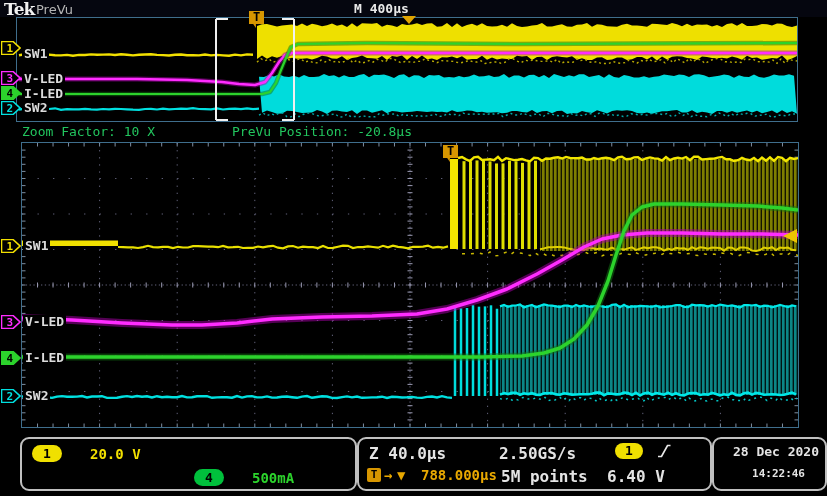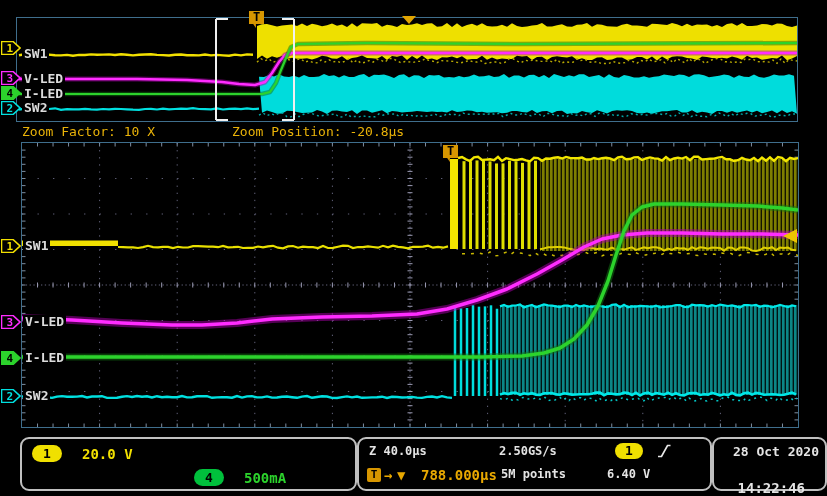--- a/index.html
+++ b/index.html
@@ -9,21 +9,21 @@
   .topbar{position:absolute;left:0;top:0;width:827px;height:17px;background:#05060f;}
   .tek{position:absolute;left:4px;top:-1px;color:#f2f2f2;font-family:"DejaVu Serif",serif;
        font-weight:bold;font-size:17px;letter-spacing:-1px;}
   .prevu{position:absolute;left:36px;top:2px;color:#b4b4b4;font-size:13px;font-family:"DejaVu Sans",sans-serif;}
   .mtime{position:absolute;left:354px;top:1px;color:#e8e8e8;font-size:13px;font-weight:bold;}
   .m-trig-tri{position:absolute;left:402px;top:16px;width:0;height:0;z-index:6;
       border-left:7px solid transparent;border-right:7px solid transparent;border-top:8px solid #e0a400;}
   
   .overview{position:absolute;left:16px;top:17px;width:780px;height:103px;border:1px solid #3f6e8c;background:#000;}
   
-  .zoombar{position:absolute;left:0;top:123px;width:827px;height:16px;color:#eab308;font-size:13px;}
+  .zoombar{position:absolute;left:0;top:123px;width:827px;height:16px;color:#22c55e;font-size:13px;}
   .zf{position:absolute;left:22px;top:1px;}
   .zp{position:absolute;left:232px;top:1px;}
   
   .maingrat{position:absolute;left:21px;top:142px;width:776px;height:284px;border:1px solid #3f6e8c;background:#000;}
   
   .chmark{position:absolute;width:20px;height:14px;z-index:5;}
   .mkp{fill:#000;stroke:var(--chc);stroke-width:1.6;}
   .chmark.solid .mkp{fill:var(--chc);}
   .mkt{fill:var(--chc);font:bold 11px "DejaVu Sans Mono",monospace;}
   .chmark.solid .mkt{fill:#000;}
@@ -36,35 +36,40 @@
   .tflag-ov{left:249px;top:11px;}
   .tflag-main{left:443px;top:145px;}
   
   .box{position:absolute;top:437px;background:#000;border:2px solid #c0c0c0;border-radius:9px;height:50px;}
   .box1{left:20px;width:333px;}
   .box2{left:357px;width:351px;}
   .box3{left:712px;width:111px;}
   .cell{position:absolute;height:18px;}
   .badge{display:inline-block;width:30px;height:17px;border-radius:9px;background:var(--chb);
          color:#000;text-align:center;font:bold 13px "DejaVu Sans Mono",monospace;line-height:17px;vertical-align:middle;}
-  .scaletxt{color:var(--chc);font-size:14px;font-weight:bold;margin-left:20px;vertical-align:middle;}
-  .w{position:absolute;color:#e4e4e4;font-size:12px;font-weight:bold;}
+  .scaletxt{color:var(--chc);font-size:14px;font-weight:bold;margin-left:28px;vertical-align:middle;}
+  .w{position:absolute;color:#e4e4e4;font-size:16px;font-weight:bold;}
   .org{position:absolute;color:#e8a800;font-size:14px;font-weight:bold;}
   .tmini{position:absolute;width:14px;height:14px;background:#d79600;color:#000;border-radius:2px;
          font:bold 11px "DejaVu Sans Mono",monospace;text-align:center;line-height:14px;}
   .slopeicon{position:absolute;}
   .dt{position:absolute;right:6px;top:5px;color:#e4e4e4;font-size:13px;font-weight:bold;}
-  .dt2{position:absolute;right:20px;top:41px;color:#e4e4e4;font-size:14px;font-weight:bold;}
+  .dt2{position:absolute;right:20px;top:28px;color:#e4e4e4;font-size:11px;font-weight:bold;}
   svg{display:block;}
 </style>
 </head>
 <body>
 
 <div class="screen">
 
+  <div class="topbar">
+    <span class="tek">Tek</span>
+    <span class="prevu">PreVu</span>
+    <span class="mtime">M 400µs</span>
+  </div>
   <div class="m-trig-tri"></div>
 
   <div class="overview">
     <svg id="ov-svg" width="780" height="103" viewBox="0 0 780 103">
         <path d="M240,7.9L245,6.3L250,6.1L255,7.2L260,8.5L265,7.5L270,7.0L275,6.4L280,8.1L285,5.5L290,8.1L295,5.8L300,6.7L305,8.3L310,7.3L315,5.6L320,7.7L325,6.5L330,8.9L335,5.2L340,8.7L345,5.2L350,5.5L355,5.8L360,5.0L365,8.8L370,6.8L375,7.5L380,9.0L385,5.9L390,6.9L395,6.4L400,5.2L405,7.1L410,5.4L415,5.2L420,8.8L425,8.2L430,5.0L435,8.9L440,5.3L445,8.9L450,7.1L455,5.8L460,7.7L465,5.2L470,8.1L475,8.6L480,8.3L485,6.8L490,8.8L495,5.3L500,7.9L505,8.9L510,8.4L515,7.6L520,7.1L525,5.1L530,8.4L535,8.4L540,7.2L545,6.3L550,8.6L555,8.7L560,6.8L565,6.4L570,5.1L575,8.8L580,6.3L585,6.8L590,8.2L595,8.5L600,8.7L605,6.7L610,5.8L615,7.6L620,7.5L625,7.9L630,8.8L635,5.8L640,6.1L645,6.4L650,7.1L655,5.1L660,6.2L665,8.3L670,5.7L675,8.1L680,6.6L685,6.7L690,6.6L695,8.4L700,6.9L705,9.0L710,6.0L715,5.3L720,7.8L725,5.1L730,7.9L735,8.1L740,7.6L745,6.1L750,6.3L755,7.6L760,5.4L765,5.8L770,7.9L775,8.9L780,7.5L780,38.1L775,40.4L770,42.2L765,37.6L760,40.4L755,40.1L750,41.1L745,41.7L740,39.6L735,40.1L730,37.8L725,41.8L720,39.7L715,38.6L710,40.4L705,39.8L700,40.3L695,40.1L690,39.0L685,38.6L680,42.0L675,40.5L670,40.1L665,38.5L660,38.3L655,38.8L650,41.6L645,38.4L640,42.4L635,38.6L630,41.6L625,39.1L620,39.1L615,41.2L610,42.1L605,39.4L600,39.5L595,41.6L590,42.0L585,39.2L580,39.6L575,42.0L570,42.1L565,40.2L560,41.7L555,38.2L550,39.4L545,39.0L540,38.2L535,39.1L530,42.0L525,38.8L520,38.9L515,41.9L510,38.1L505,38.5L500,37.8L495,40.9L490,40.9L485,40.4L480,41.4L475,39.4L470,41.8L465,37.8L460,40.9L455,40.9L450,41.8L445,38.3L440,40.3L435,38.4L430,39.5L425,39.3L420,41.9L415,40.4L410,41.2L405,37.6L400,40.9L395,38.0L390,42.0L385,37.6L380,38.8L375,38.0L370,42.1L365,38.0L360,40.8L355,40.2L350,40.0L345,37.6L340,39.3L335,40.1L330,42.1L325,38.2L320,40.8L315,40.5L310,38.4L305,37.7L300,40.0L295,41.6L290,40.2L285,40.7L280,40.7L275,39.8L270,40.9L265,38.1L260,39.8L255,38.3L250,40.8L245,37.6L240,41.0Z" fill="#eee000"></path>
         <path d="M240,44.1L244.0,40.7L248.0,42.8L252.0,40.9L256.0,44.3L260.0,42.9L264.0,42.9L268.0,41.3L272.0,41.8L276.0,43.3L280.0,41.5L284.0,40.9L288.0,44.1L292.0,42.9L296.0,44.5L300.0,44.9L304.0,42.1L308.0,44.0L312.0,41.9L316.0,43.9L320.0,43.1L324.0,44.7L328.0,43.2L332.0,40.6L336.0,44.9L340.0,42.1L344.0,45.2L348.0,44.3L352.0,42.6L356.0,44.1L360.0,41.3L364.0,42.3L368.0,44.1L372.0,40.5L376.0,40.5L380.0,42.9L384.0,44.8L388.0,43.5L392.0,43.9L396.0,44.4L400.0,43.4L404.0,43.4L408.0,40.9L412.0,42.4L416.0,43.2L420.0,44.7L424.0,42.6L428.0,42.8L432.0,43.0L436.0,43.4L440.0,44.4L444.0,44.8L448.0,43.8L452.0,42.4L456.0,43.9L460.0,44.0L464.0,42.8L468.0,45.4L472.0,44.9L476.0,44.1L480.0,43.9L484.0,45.3L488.0,44.3L492.0,40.8L496.0,40.8L500.0,43.2L504.0,44.8L508.0,42.2L512.0,43.2L516.0,41.9L520.0,42.8L524.0,43.3L528.0,43.4L532.0,42.5L536.0,44.3L540.0,41.4L544.0,45.3L548.0,43.7L552.0,44.3L556.0,44.3L560.0,40.8L564.0,42.6L568.0,41.3L572.0,44.0L576.0,44.4L580.0,43.6L584.0,45.4L588.0,45.5L592.0,45.4L596.0,43.4L600.0,44.9L604.0,45.3L608.0,44.6L612.0,42.1L616.0,43.6L620.0,45.2L624.0,42.5L628.0,43.5L632.0,41.2L636.0,43.7L640.0,43.2L644.0,41.8L648.0,44.9L652.0,40.7L656.0,44.7L660.0,40.9L664.0,42.6L668.0,44.9L672.0,40.6L676.0,43.9L680.0,41.0L684.0,41.9L688.0,45.5L692.0,43.1L696.0,41.4L700.0,40.5L704.0,41.3L708.0,43.7L712.0,43.7L716.0,44.6L720.0,43.9L724.0,44.5L728.0,41.1L732.0,41.5L736.0,41.1L740.0,43.5L744.0,43.9L748.0,43.4L752.0,44.1L756.0,42.1L760.0,45.3L764.0,41.0L768.0,45.3L772.0,41.5L776.0,42.4L780.0,43.0" stroke="#b8a800" fill="none" stroke-width="1.4" stroke-dasharray="2 3"></path>
         <path d="M2,37.2L8.0,36.2L14.0,37.0L20.0,37.8L26.0,37.7L32.0,36.6L38.0,37.2L44.0,37.4L50.0,36.9L56.0,37.8L62.0,36.9L68.0,37.0L74.0,36.4L80.0,36.8L86.0,36.6L92.0,36.4L98.0,37.0L104.0,36.3L110.0,36.8L116.0,37.4L122.0,36.7L128.0,36.5L134.0,36.3L140.0,36.9L146.0,37.1L152.0,37.5L158.0,36.7L164.0,36.5L170.0,37.3L176.0,37.1L182.0,37.4L188.0,36.5L194.0,37.4L200.0,36.9L206.0,37.4L212.0,37.8L218.0,36.6L224.0,37.4L230.0,36.4L236.0,36.7" stroke="#f2e000" fill="none" stroke-width="2.4"></path>
         <path d="M242,58.8L247,59.1L252,56.9L257,58.5L262,56.3L267,58.4L272,58.9L277,57.8L282,59.6L287,56.9L292,59.1L297,59.0L302,58.6L307,56.1L312,57.9L317,57.2L322,59.6L327,57.2L332,59.0L337,58.9L342,57.0L347,56.1L352,59.2L357,56.8L362,57.1L367,56.5L372,57.9L377,60.0L382,57.0L387,56.3L392,59.4L397,57.3L402,57.6L407,59.9L412,57.1L417,57.5L422,56.9L427,59.5L432,58.9L437,59.5L442,58.0L447,59.2L452,58.6L457,56.6L462,58.5L467,58.3L472,57.3L477,59.1L482,58.4L487,56.0L492,59.7L497,57.4L502,57.4L507,59.5L512,57.0L517,56.7L522,59.3L527,57.1L532,60.0L537,56.1L542,57.4L547,59.0L552,57.3L557,58.6L562,56.3L567,56.3L572,58.9L577,58.1L582,57.0L587,59.7L592,56.2L597,58.9L602,59.8L607,57.1L612,58.1L617,59.4L622,59.4L627,58.3L632,59.8L637,58.8L642,58.2L647,56.4L652,57.2L657,58.1L662,56.6L667,57.0L672,59.1L677,56.6L682,56.3L687,57.3L692,59.2L697,58.6L702,57.7L707,56.4L712,57.2L717,59.8L722,57.3L727,58.8L732,59.0L737,56.4L742,59.1L747,59.7L752,58.4L757,56.4L762,57.4L767,57.6L772,56.2L777,57.7L780,95.7L775,93.2L770,95.1L765,92.2L760,95.3L755,92.4L750,94.0L745,95.3L740,92.8L735,94.4L730,92.4L725,93.5L720,94.7L715,93.0L710,94.7L705,93.0L700,93.0L695,95.9L690,94.6L685,93.8L680,95.0L675,92.2L670,94.5L665,94.6L660,92.1L655,92.6L650,93.3L645,93.3L640,94.6L635,95.8L630,94.4L625,95.5L620,95.1L615,93.1L610,92.3L605,92.7L600,92.2L595,92.9L590,95.6L585,93.8L580,92.2L575,95.1L570,94.3L565,93.1L560,95.6L555,95.1L550,95.9L545,92.7L540,93.1L535,95.2L530,93.1L525,93.2L520,95.1L515,92.0L510,94.6L505,94.1L500,93.1L495,93.0L490,94.7L485,95.2L480,94.3L475,94.4L470,94.7L465,93.7L460,94.3L455,92.8L450,92.4L445,93.5L440,94.0L435,92.3L430,94.4L425,93.8L420,93.9L415,93.5L410,94.0L405,93.4L400,93.0L395,93.7L390,94.1L385,94.6L380,93.4L375,93.0L370,95.2L365,92.3L360,93.5L355,94.8L350,92.5L345,92.5L340,96.0L335,92.3L330,94.1L325,93.6L320,92.5L315,92.8L310,95.9L305,93.6L300,92.1L295,94.5L290,94.7L285,95.1L280,94.1L275,92.9L270,92.8L265,95.5L260,95.8L255,94.0L250,92.4L245,94.7Z" fill="#00dcdc"></path>
         <path d="M242,97.1L246.0,95.0L250.0,97.7L254.0,95.8L258.0,97.2L262.0,95.3L266.0,95.0L270.0,98.7L274.0,98.9L278.0,95.8L282.0,98.7L286.0,96.5L290.0,95.1L294.0,95.2L298.0,96.8L302.0,98.1L306.0,97.5L310.0,96.9L314.0,96.6L318.0,95.8L322.0,99.0L326.0,98.8L330.0,96.1L334.0,98.8L338.0,98.4L342.0,98.9L346.0,97.8L350.0,98.8L354.0,98.8L358.0,98.8L362.0,95.9L366.0,97.2L370.0,95.8L374.0,96.2L378.0,95.9L382.0,98.3L386.0,96.6L390.0,97.3L394.0,97.3L398.0,98.5L402.0,97.3L406.0,98.5L410.0,97.9L414.0,97.3L418.0,96.1L422.0,98.4L426.0,98.2L430.0,95.8L434.0,96.7L438.0,96.4L442.0,97.6L446.0,95.1L450.0,96.3L454.0,96.2L458.0,96.0L462.0,96.2L466.0,96.1L470.0,96.5L474.0,95.4L478.0,96.4L482.0,95.3L486.0,98.7L490.0,97.0L494.0,95.5L498.0,97.0L502.0,96.9L506.0,95.2L510.0,96.8L514.0,97.7L518.0,96.2L522.0,96.2L526.0,98.7L530.0,95.5L534.0,95.6L538.0,97.3L542.0,97.8L546.0,97.9L550.0,98.6L554.0,95.6L558.0,97.4L562.0,96.7L566.0,97.9L570.0,95.6L574.0,95.8L578.0,98.4L582.0,95.3L586.0,95.4L590.0,97.3L594.0,96.2L598.0,97.9L602.0,97.0L606.0,98.5L610.0,98.1L614.0,95.8L618.0,96.1L622.0,97.1L626.0,96.3L630.0,97.1L634.0,95.6L638.0,95.5L642.0,95.8L646.0,96.6L650.0,95.6L654.0,98.0L658.0,97.9L662.0,95.0L666.0,97.5L670.0,95.2L674.0,98.6L678.0,96.7L682.0,98.3L686.0,98.3L690.0,98.7L694.0,96.6L698.0,97.8L702.0,95.1L706.0,96.6L710.0,98.6L714.0,95.8L718.0,97.8L722.0,95.4L726.0,96.5L730.0,95.3L734.0,95.8L738.0,98.1L742.0,97.4L746.0,97.0L750.0,96.1L754.0,98.8L758.0,98.7L762.0,97.2L766.0,97.4L770.0,98.0L774.0,96.1L778.0,96.0" stroke="#00a8a8" fill="none" stroke-width="1.4" stroke-dasharray="2 3"></path>
         <path d="M2,91.7L8.0,90.7L14.0,90.6L20.0,90.3L26.0,90.6L32.0,91.0L38.0,90.3L44.0,91.8L50.0,91.2L56.0,91.3L62.0,91.4L68.0,90.8L74.0,91.4L80.0,91.6L86.0,91.0L92.0,91.4L98.0,90.9L104.0,91.0L110.0,91.4L116.0,91.7L122.0,91.8L128.0,91.0L134.0,90.8L140.0,91.5L146.0,90.6L152.0,91.4L158.0,91.0L164.0,90.7L170.0,90.9L176.0,90.2L182.0,91.0L188.0,91.1L194.0,91.4L200.0,90.4L206.0,91.5L212.0,90.8L218.0,90.7L224.0,91.1L230.0,90.3L236.0,91.2L242.0,90.6" stroke="#00e0e0" fill="none" stroke-width="2.2"></path>
@@ -106,21 +111,21 @@
         <text class="mkt" x="5.5" y="11">2</text>
       </svg>
     </div>
   <div class="chlabel" style="left:22px;top:47px">SW1</div>
   <div class="chlabel" style="left:22px;top:72px">V-LED</div>
   <div class="chlabel" style="left:22px;top:87px">I-LED</div>
   <div class="chlabel" style="left:22px;top:101px">SW2</div>
 
   <div class="zoombar">
     <span class="zf">Zoom Factor: 10 X</span>
-    <span class="zp">Zoom Position: -20.8µs</span>
+    <span class="zp">PreVu Position: -20.8µs</span>
   </div>
 
   <div class="maingrat">
     <svg id="main-svg" width="776" height="284" viewBox="0 0 776 284">
         <defs>
           <pattern id="p-olive" width="4" height="6" patternUnits="userSpaceOnUse">
             <rect width="4" height="6" fill="#141400"></rect>
             <rect width="2.6" height="6" fill="#7e7e00"></rect>
           </pattern>
           <pattern id="p-teal" width="4" height="6" patternUnits="userSpaceOnUse">
@@ -498,17 +503,17 @@
     </span>
     <span class="tmini" style="left:8px;top:29px">T</span>
     <span class="org" style="left:25px;top:28px">→</span>
     <span class="org" style="left:38px;top:28px">▼</span>
     <span class="org" style="left:62px;top:28px">788.000µs</span>
     <span class="w" style="left:142px;top:28px">5M points</span>
     <span class="w" style="left:248px;top:28px">6.40 V</span>
   </div>
 
   <div class="box box3">
-    <div class="dt">28 Oct 2020</div>
+    <div class="dt">28 Dec 2020</div>
     <div class="dt2">14:22:46</div>
   </div>
 
 </div>
 
 </body></html>

